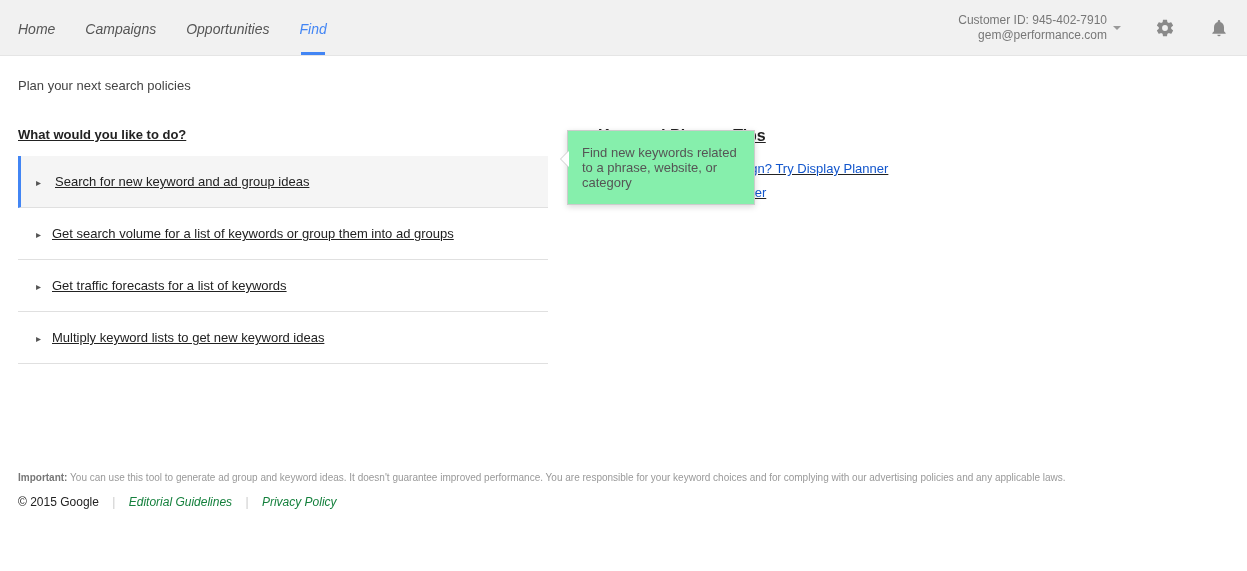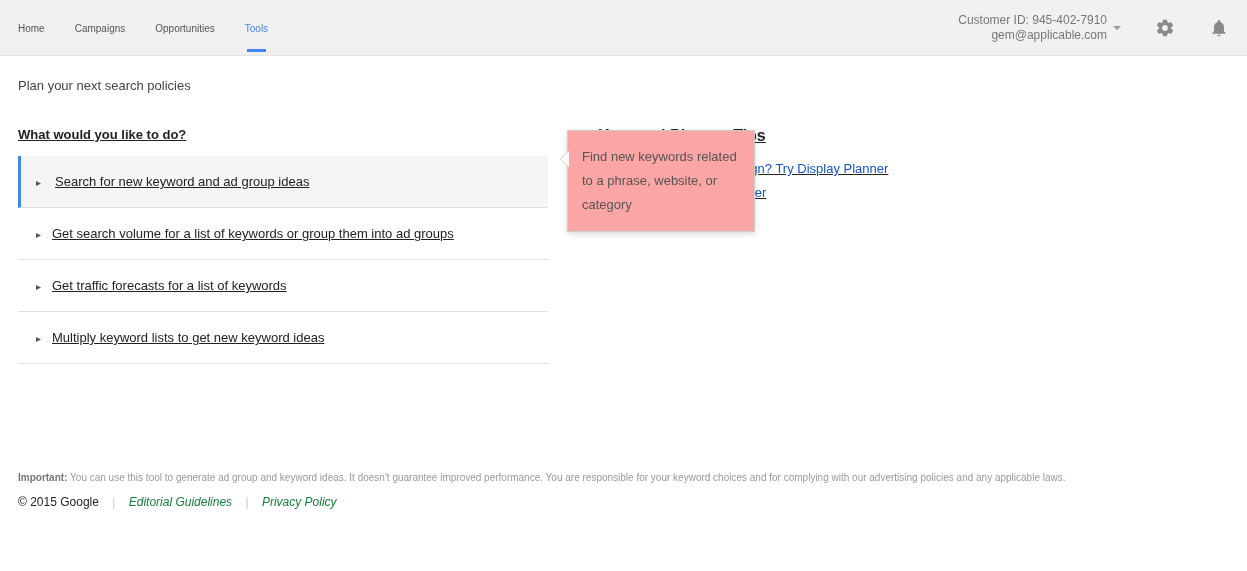--- a/index.html
+++ b/index.html
@@ -31,25 +31,26 @@
     font-size: 19px;
     color: #737373;
   }
   .logo-text .g1 { color: #555; }
   .logo-text .g2 { color: #aaa; }
   .nav {
     display: flex;
     gap: 30px;
   }
   .nav-item {
-    font-size: 10px;
+    font-size: 14px;
     color: #555;
     cursor: pointer;
     padding: 18px 0 16px;
     position: relative;
+    font-style: italic;
   }
   .nav-item.active {
     color: #4285f4;
   }
   .nav-item.active::after {
     content: "";
     position: absolute;
     left: 2px; right: 2px;
     bottom: -2px;
     height: 3px;
@@ -140,27 +141,27 @@
     font-size: 13px;
     line-height: 24px;
     cursor: pointer;
     display: block;
   }
   .tooltip {
     position: absolute;
     left: 549px;
     top: 3px;
     width: 188px;
-    background: #fca5a5;
+    background: #86efac;
     border: 1px solid #ccc;
     box-shadow: 0 2px 6px rgba(0,0,0,0.15);
     padding: 14px 14px;
     font-size: 13px;
     color: #555;
-    line-height: 24px;
+    line-height: 15px;
   }
   .tooltip::before {
     content: "";
     position: absolute;
     left: -8px;
     top: 20px;
     border: 8px solid transparent;
     border-right-color: #ccc;
     border-left: none;
   }
@@ -201,27 +202,27 @@
   }
 </style>
 </head>
 <body>
 
 <div class="topbar">
   <div class="nav">
     <div class="nav-item">Home</div>
     <div class="nav-item">Campaigns</div>
     <div class="nav-item">Opportunities</div>
-    <div class="nav-item active">Tools</div>
+    <div class="nav-item active">Find</div>
   </div>
   <div class="topbar-right">
     <div class="account">
       <div class="account-lines">
         <div>Customer ID: 945-402-7910</div>
-        <div>gem@applicable.com</div>
+        <div>gem@performance.com</div>
       </div>
       <span class="caret-down"></span>
     </div>
     <div class="icon-btn">
       <svg width="20" height="20" viewBox="0 0 24 24" fill="currentColor">
           <path d="M19.4 13c.04-.33.06-.66.06-1s-.02-.67-.06-1l2.11-1.65c.19-.15.24-.42.12-.64l-2-3.46c-.12-.22-.39-.3-.61-.22l-2.49 1c-.52-.4-1.08-.73-1.69-.98l-.38-2.65C14.42 2.18 14.23 2 14 2h-4c-.23 0-.42.18-.46.4l-.38 2.65c-.61.25-1.17.58-1.69.98l-2.49-1c-.22-.08-.49 0-.61.22l-2 3.46c-.12.22-.07.49.12.64L4.6 11c-.04.33-.06.66-.06 1s.02.67.06 1l-2.11 1.65c-.19.15-.24.42-.12.64l2 3.46c.12.22.39.3.61.22l2.49-1c.52.4 1.08.73 1.69.98l.38 2.65c.04.22.23.4.46.4h4c.23 0 .42-.18.46-.4l.38-2.65c.61-.25 1.17-.58 1.69-.98l2.49 1c.22.08.49 0 .61-.22l2-3.46c.12-.22.07-.49-.12-.64L19.4 13zM12 15.5A3.5 3.5 0 1 1 12 8.5a3.5 3.5 0 0 1 0 7z"></path>
         </svg>
     </div>
     <div class="icon-btn">
       <svg width="20" height="20" viewBox="0 0 24 24" fill="currentColor">

